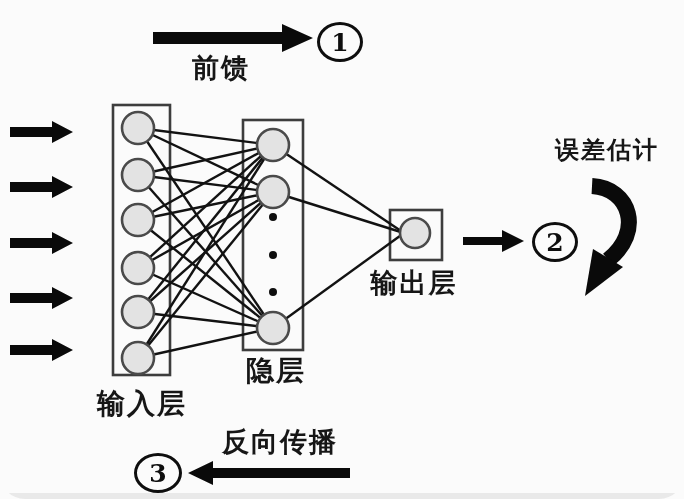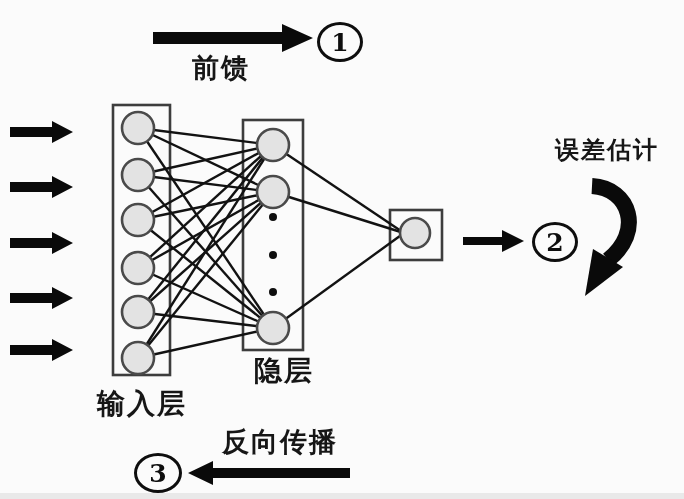--- a/index.html
+++ b/index.html
@@ -2,20 +2,21 @@
 <html><head>
 <meta charset="utf-8">
 <style>
   html,body{margin:0;padding:0;background:#fbfbfb;}
   #canvas{
     position:relative;
     width:684px;height:499px;
     background:#fbfbfb;
     overflow:hidden;
     font-family:"Liberation Sans", sans-serif;
+    border-radius:25px;
   }
   svg{position:absolute;left:0;top:0;}
   .lbl{
     position:absolute;
     transform:translateX(-50%);
     color:#161616;
     font-weight:bold;
     letter-spacing:2px;
     white-space:nowrap;
     line-height:1;
@@ -115,22 +116,23 @@
       <circle class="dot" cx="273" cy="292" r="4"></circle>
     </g>
 
     <circle class="node" cx="415" cy="233" r="15"></circle>
   </svg>
 
   <div class="lbl" style="left:221px;top:55px;font-size:27px;">前馈</div>
 
   <div class="lbl" style="left:607px;top:138px;font-size:24px;">误差估计</div>
 
+  <div class="lbl" style="left:414px;top:270px;font-size:27px;">输出层</div>
 
-  <div class="lbl" style="left:284px;top:357px;font-size:28px;">隐层</div>
+  <div class="lbl" style="left:276px;top:357px;font-size:28px;">隐层</div>
 
   <div class="lbl" style="left:142px;top:390px;font-size:28px;">输入层</div>
 
   <div class="lbl" style="left:280px;top:429px;font-size:27px;">反向传播</div>
 
   <div class="circnum" style="left:317px;top:22px;width:46px;height:40px;font-size:25px;">
     <span>1</span>
   </div>
   <div class="circnum" style="left:532px;top:222px;width:46px;height:40px;font-size:25px;">
     <span>2</span>

